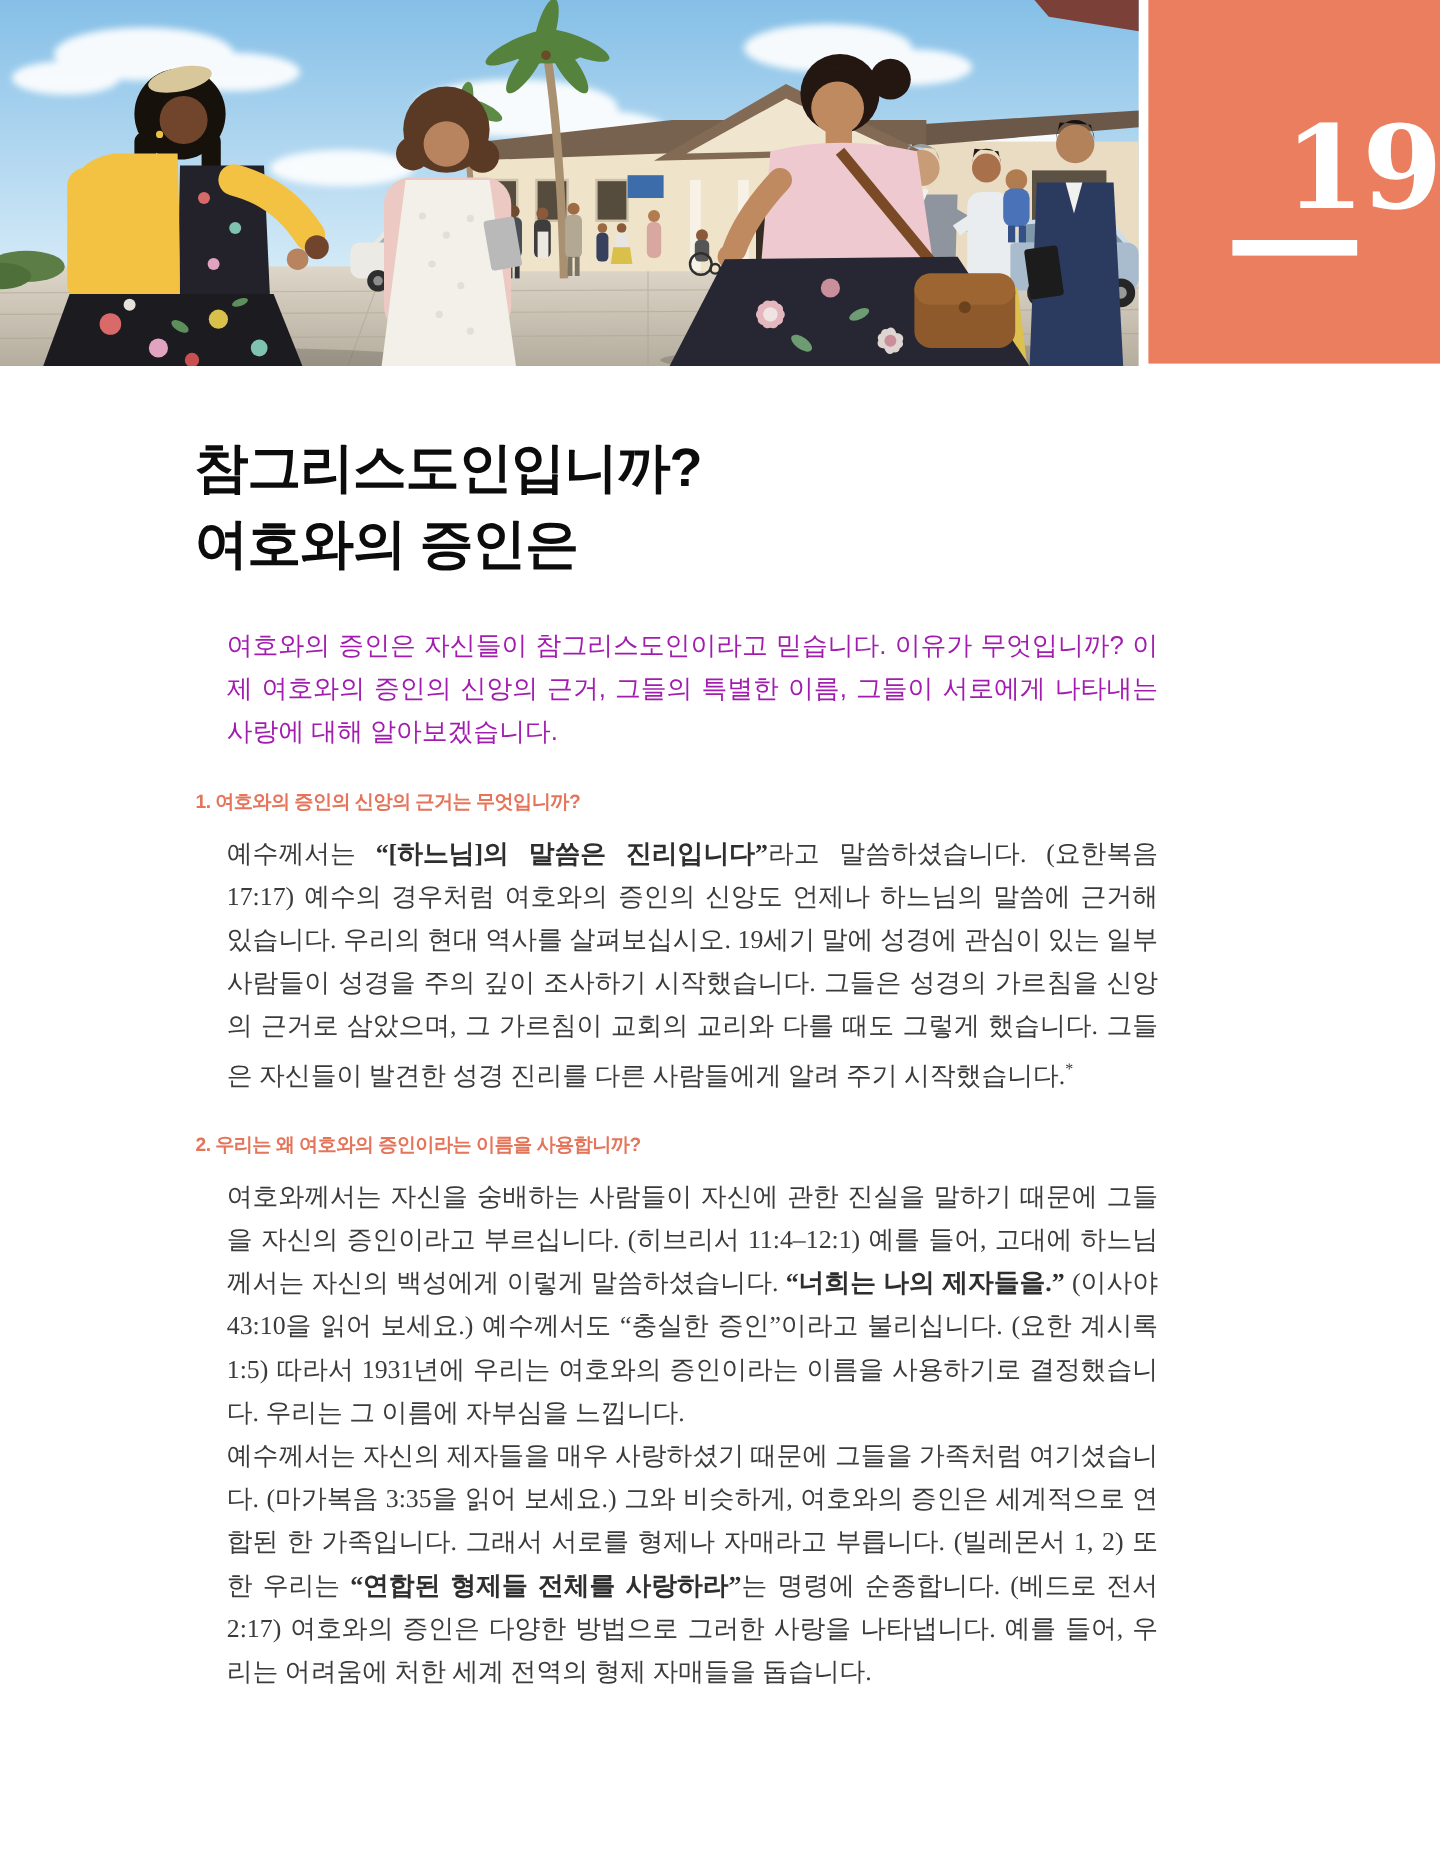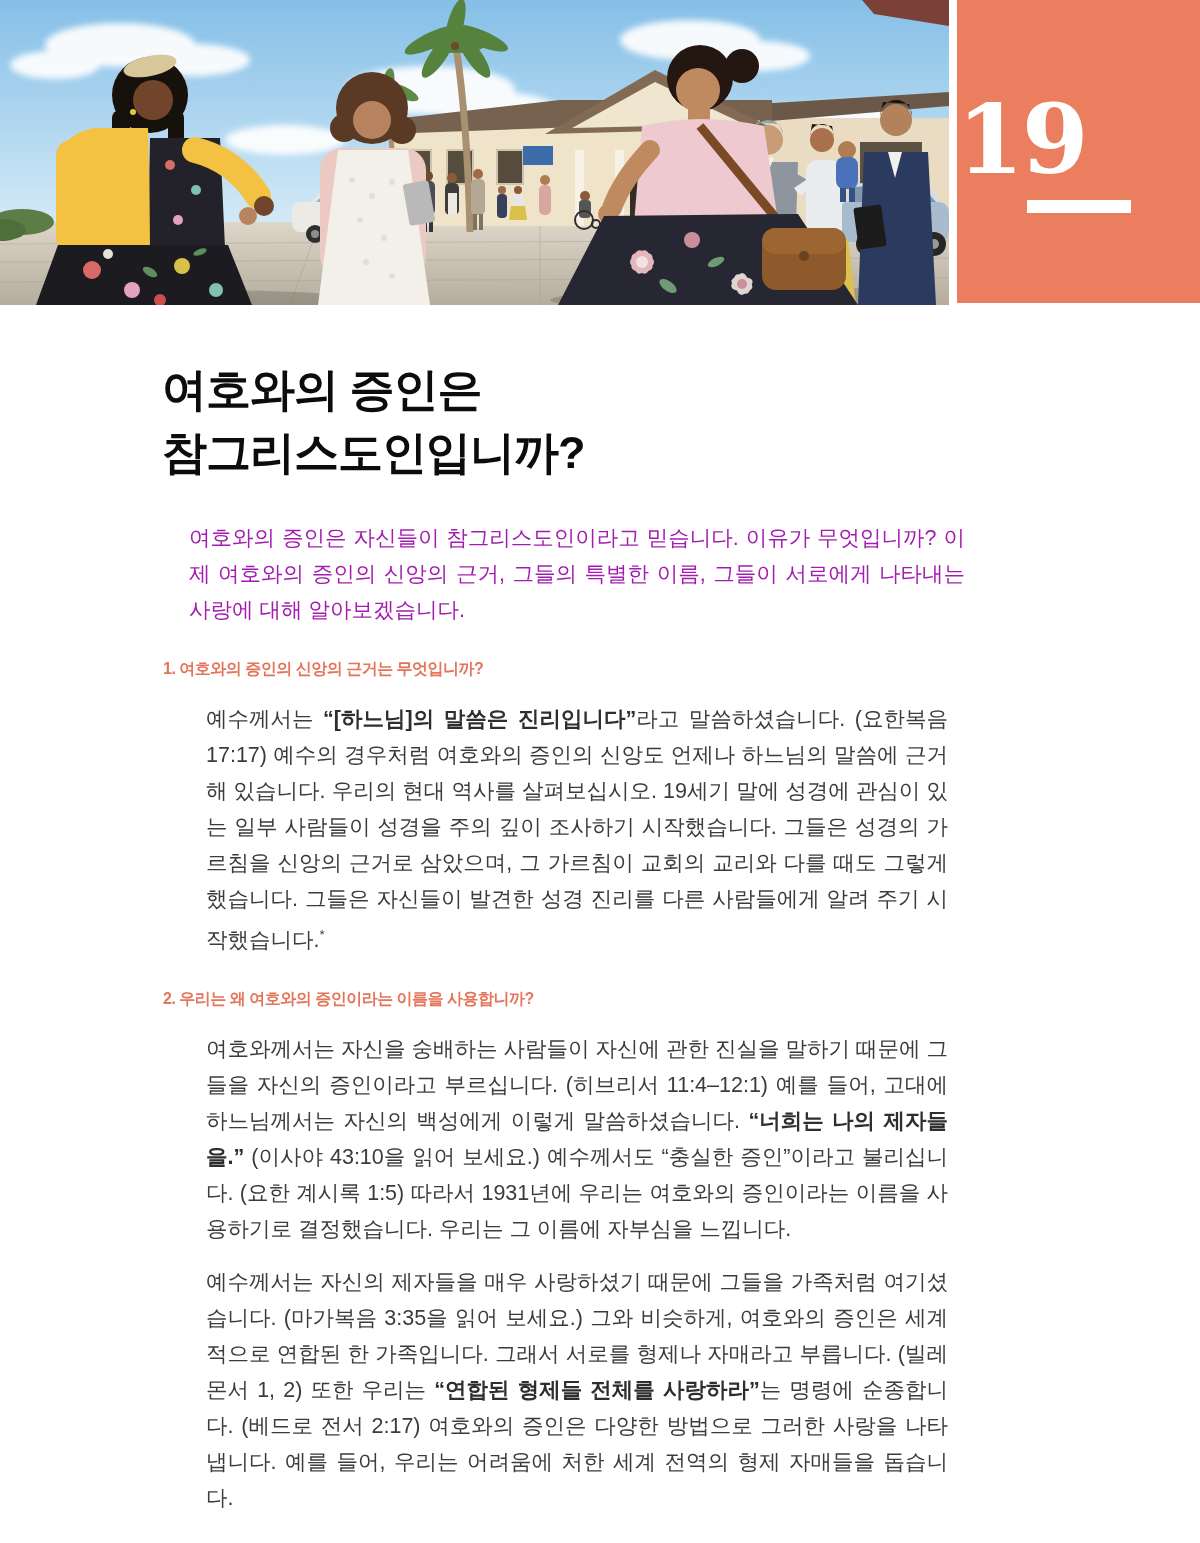--- a/index.html
+++ b/index.html
@@ -9,21 +9,21 @@
     font-family:"Liberation Sans","DejaVu Sans",sans-serif;
     -webkit-font-smoothing:antialiased;
   }
   .page{position:relative;width:1200px;height:1543px;}
 
   
   .hero{position:relative;height:305px;}
   .photo{position:absolute;left:0;top:0;width:949px;height:305px;display:block;}
   .chapter-badge{
     position:absolute;left:957px;top:0;width:243px;height:303px;
-    background:#eb7e5e;color:#ffffff;text-align:left;
+    background:#eb7e5e;color:#ffffff;text-align:right;
   }
   .chapter-num{
     position:absolute;top:92px;left:0;right:0;
     font-family:"DejaVu Serif","Liberation Serif",serif;
     font-weight:700;font-size:96px;line-height:96px;letter-spacing:-2px;
   }
   .chapter-underline{
     position:absolute;top:200px;left:50%;transform:translateX(-50%);
     width:104px;height:13px;background:#ffffff;
   }
@@ -40,22 +40,22 @@
   .intro{
     margin:36px 0 0 0;
     font-size:21.5px;line-height:36px;color:#a21caf;text-align:justify;
   }
   h2.q{
     margin:26px 0 9px -26px;
     font-size:16px;line-height:30px;font-weight:700;color:#e4745a;
     letter-spacing:-0.5px;
   }
   p.body{
-    margin:17px;
-    font-size:21.5px;line-height:36px;color:#3b3b3b;text-align:justify;
+    margin:0;
+    font-size:21.5px;line-height:36px;color:#3b3b3b;text-align:justify;font-family:Liberation Serif, serif;
   }
   p.body .b{font-weight:700;color:#2e2e2e;}
   sup{font-size:0.62em;}
   .footnote{margin-top:16px;}
   .fn-rule{width:112px;height:2px;background:#4a4a4a;margin-left:-29px;}
   .fn-text{
     margin:12px 0 0 -29px;
     font-size:19px;line-height:30px;color:#3b3b3b;
   }
 </style>
@@ -343,22 +343,22 @@
 
     <div class="chapter-badge">
       <div class="chapter-num">19</div>
       <div class="chapter-underline"></div>
     </div>
   </header>
 
   <main class="content">
 
     <h1 class="title">
+      <span>참그리스도인입니까?</span>
       <span>여호와의 증인은</span>
-      <span>참그리스도인입니까?</span>
     </h1>
 
     <div class="text-col">
 
       <p class="intro">여호와의 증인은 자신들이 참그리스도인이라고 믿습니다. 이유가 무엇입니까? 이제 여호와의 증인의 신앙의 근거, 그들의 특별한 이름, 그들이 서로에게 나타내는 사랑에 대해 알아보겠습니다.</p>
 
       <section>
         <h2 class="q">1. 여호와의 증인의 신앙의 근거는 무엇입니까?</h2>
         <p class="body"><span>예수께서는 </span><span class="b">“[하느님]의 말씀은 진리입니다”</span><span>라고 말씀하셨습니다. (요한복음 17:17) 예수의 경우처럼 여호와의 증인의 신앙도 언제나 하느님의 말씀에 근거해 있습니다. 우리의 현대 역사를 살펴보십시오. 19세기 말에 성경에 관심이 있는 일부 사람들이 성경을 주의 깊이 조사하기 시작했습니다. 그들은 성경의 가르침을 신앙의 근거로 삼았으며, 그 가르침이 교회의 교리와 다를 때도 그렇게 했습니다. 그들은 자신들이 발견한 성경 진리를 다른 사람들에게 알려 주기 시작했습니다.</span><sup>*</sup></p>
       </section>

